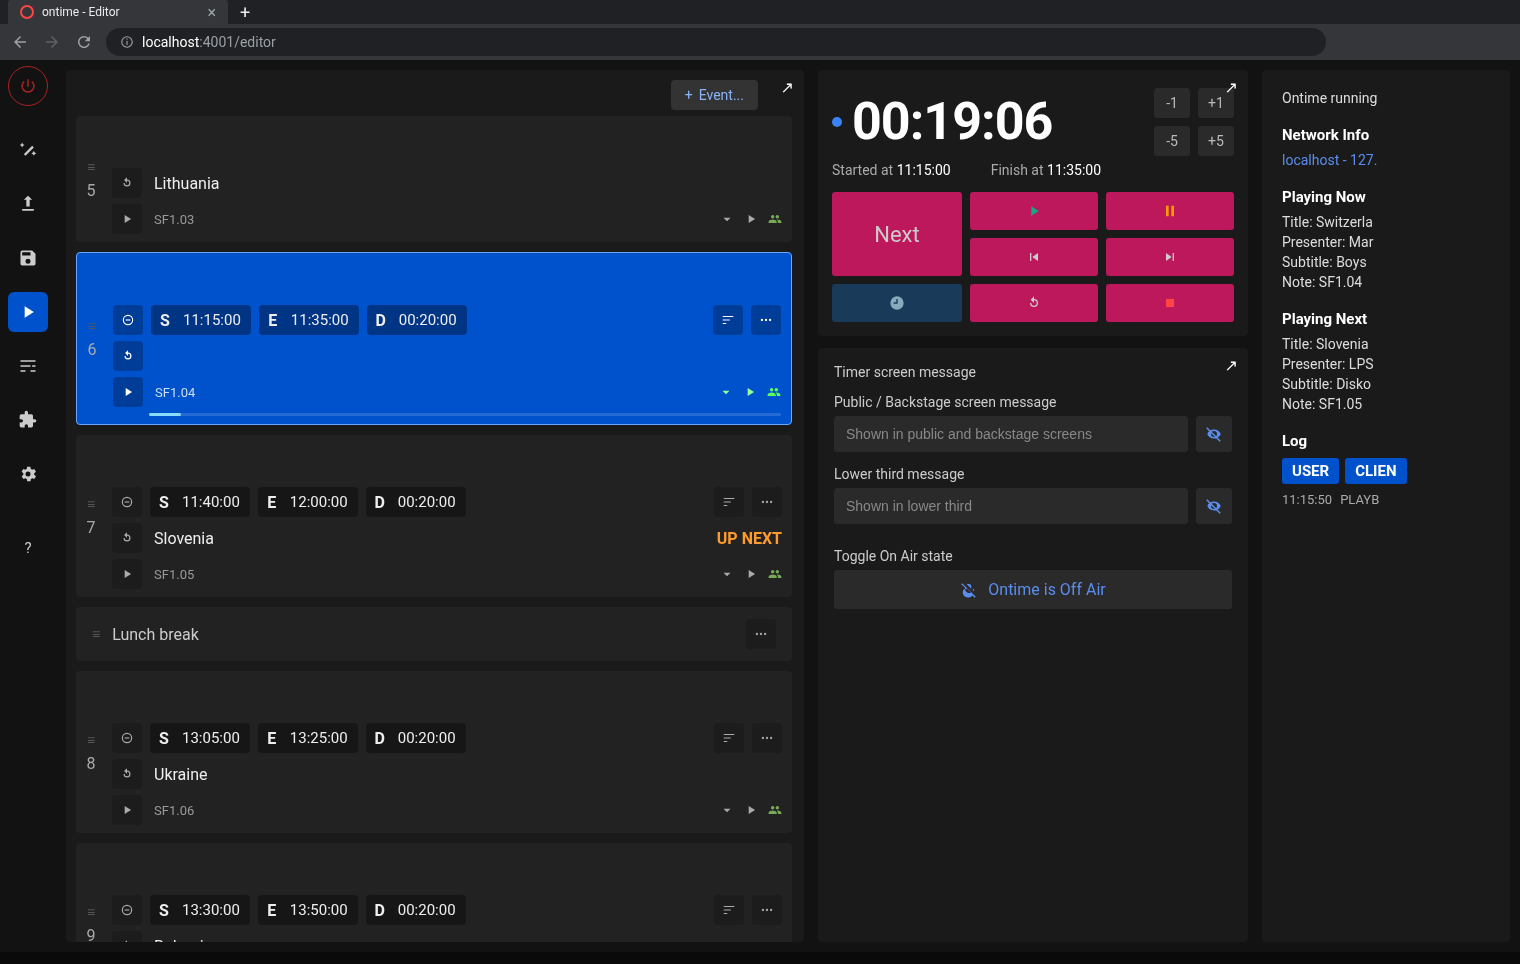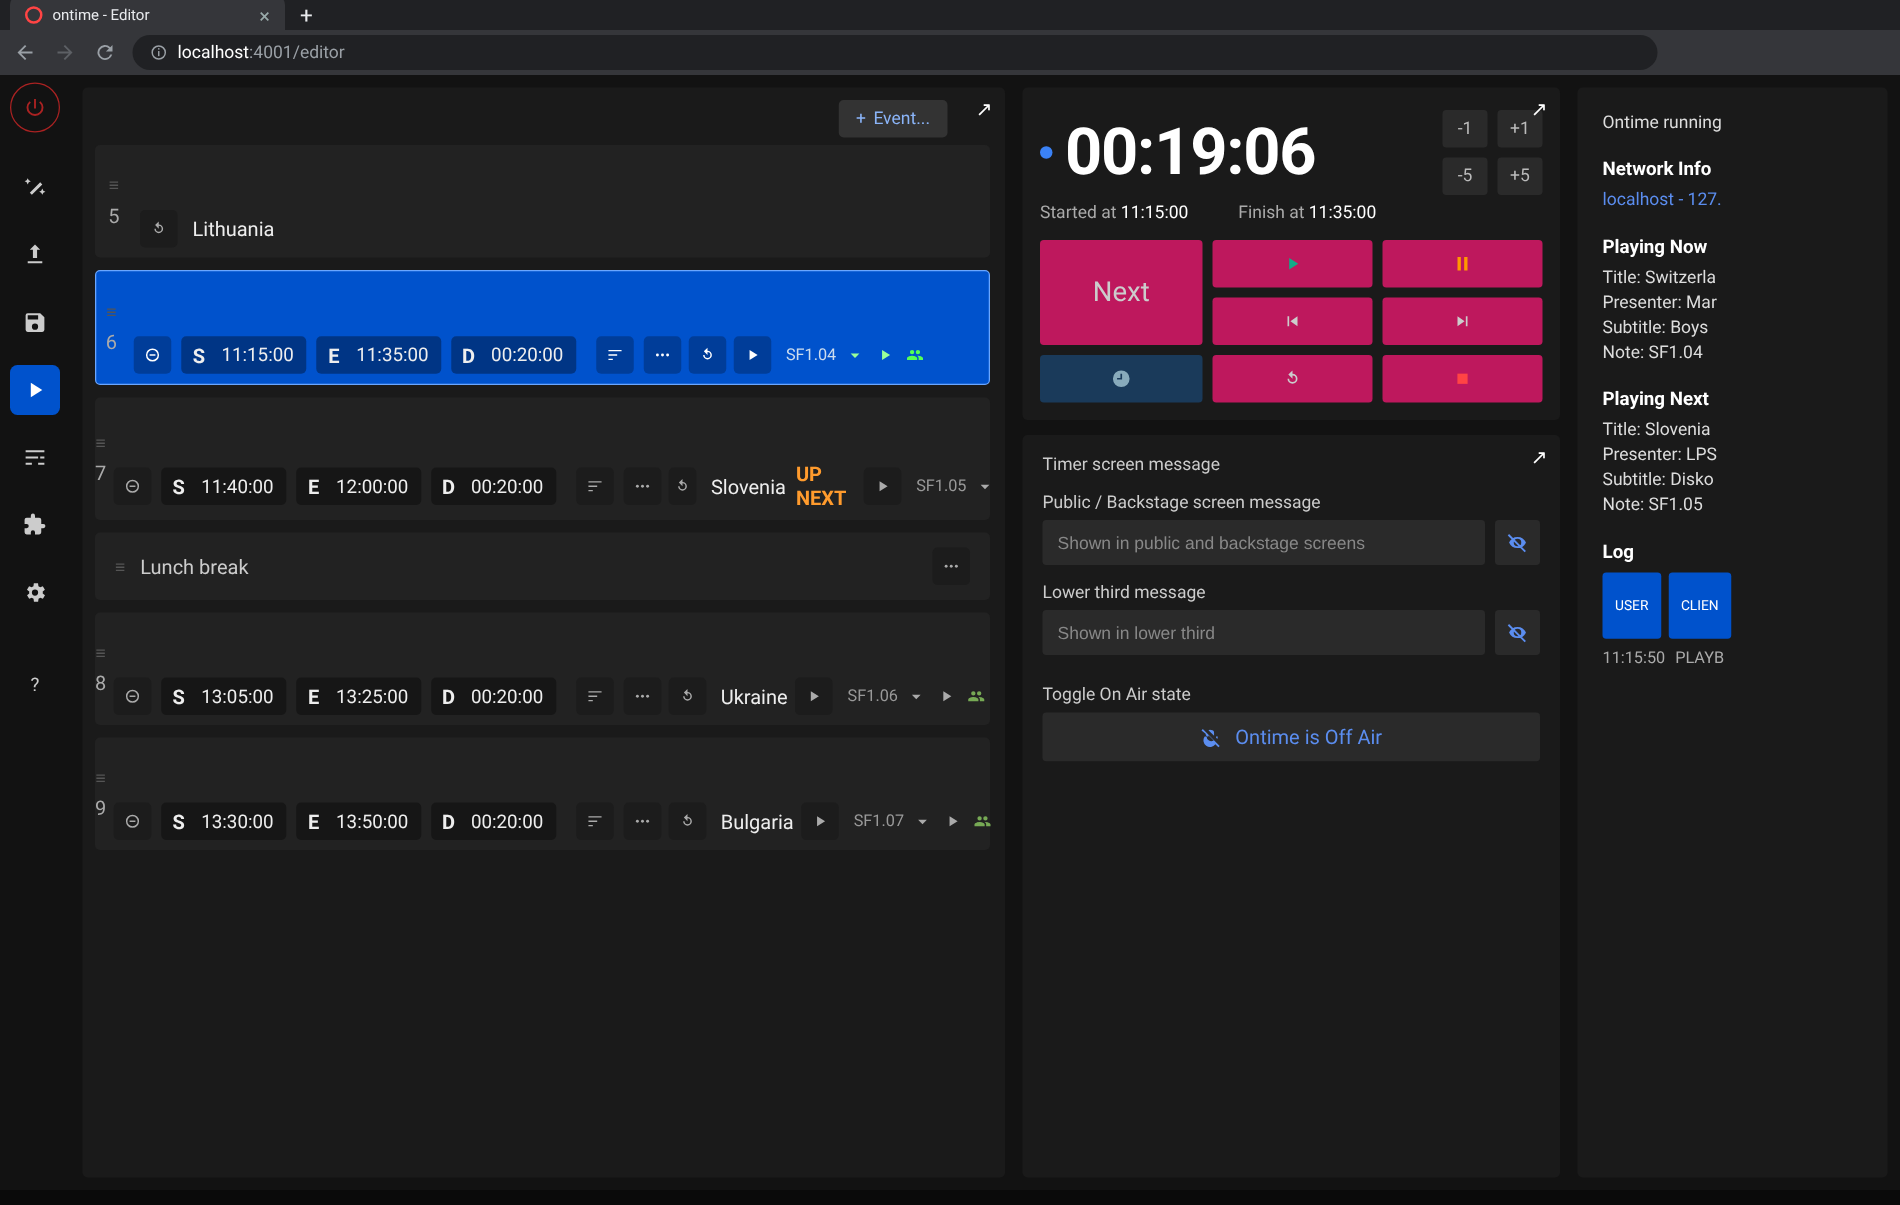--- a/index.html
+++ b/index.html
@@ -31,21 +31,21 @@
 .panel { background: #1a1a1a; border-radius: 4px; position: relative; }
 .event-panel { width: 738px; height: 100%; padding: 10px 10px 0 10px; display: flex; flex-direction: column; }
 .expand-icon { position: absolute; top: 8px; right: 10px; color: #fff; }
 .add-event-btn { background: #333; color: #8ab4f8; padding: 7px 14px; border-radius: 4px; font-size: 14px; display: inline-flex; gap: 6px; align-items: center; margin-left: auto; margin-bottom: 6px; margin-right: 36px; }
 .event-list { flex: 1; overflow-y: hidden; display: flex; flex-direction: column; gap: 10px; padding-right: 2px; }
 
 .event-card { background: #222; border-radius: 4px; padding: 8px 10px 8px 0; display: flex; gap: 6px; }
 .event-card.playing { background: #0052cc; border: 1px solid #6aa6ff; }
 .event-index-col { width: 30px; display: flex; flex-direction: column; align-items: center; justify-content: center; color: #aaa; gap: 6px; font-size: 16px; }
 .drag-handle { color: #555; font-size: 14px; }
-.event-content { flex: 1; display: flex; flex-direction: row; gap: 6px; margin-top: 44px; }
+.event-content { flex: 1; display: flex; flex-direction: column; gap: 6px; margin-top: 44px; }
 .event-row { display: flex; gap: 8px; align-items: center; }
 .icon-btn { width: 30px; height: 30px; background: #16161680; border-radius: 4px; display: flex; align-items: center; justify-content: center; color: #aaa; }
 .event-card.playing .icon-btn { background: rgba(0,0,0,0.25); color: #fff; }
 .time-chip { background: #161616; border-radius: 4px; display: flex; align-items: center; height: 30px; }
 .event-card.playing .time-chip { background: rgba(0,0,0,0.35); }
 .time-chip .lbl { width: 28px; text-align: center; font-weight: 700; color: #eee; }
 .time-chip .val { padding: 0 10px 0 4px; font-size: 15px; color: #eee; }
 .event-title { font-size: 16px; color: #eee; padding-left: 4px; flex: 1; }
 .event-card.playing .event-title { color: #fff; }
 .event-note { font-size: 13px; color: #999; padding-left: 4px; }
@@ -86,21 +86,21 @@
 .msg-input::placeholder { color: #888; }
 .eye-btn { width: 36px; height: 36px; background: #2a2a2a; border-radius: 3px; display: flex; align-items: center; justify-content: center; color: #5b8def; }
 .onair { background: #2a2a2a; border-radius: 3px; padding: 10px; text-align: center; font-size: 16px; color: #5b8def; display:flex; justify-content:center; gap:10px; align-items:center; }
 
 
 .info-panel { flex: 1; padding: 20px; font-size: 14px; color: #ddd; overflow: hidden; }
 .info-panel h4 { font-size: 15px; font-weight: 700; margin: 20px 0 8px; color: #fff; }
 .info-panel .link { color: #5b8def; }
 .info-row { margin: 4px 0; }
 .log-pills { display: flex; gap: 6px; margin: 8px 0; }
-.pill { background: #0052cc; color: #fff; padding: 20px 10px; border-radius: 3px; font-size: 11px; font-weight: 400; }
+.pill { background: #0052cc; color: #fff; padding: 4px 10px; border-radius: 3px; font-size: 15px; font-weight: 700; }
 .log-line { color: #aaa; font-size: 13px; margin-top: 6px; display: flex; gap: 8px; }
 
 svg { display: block; }
 </style>
 </head>
 <body>
 
 <div class="browser-chrome">
   <div class="tab-bar">
     <div class="tab">
@@ -206,20 +206,45 @@
     <div class="event-content">
 
       <div class="event-row">
         <span class="icon-btn">
                   <svg viewBox="0 0 24 24">
                     <path d="M12 6V2L7 7l5 5V8a4 4 0 1 1-4 4H6a6 6 0 1 0 6-6z"></path>
                   </svg>
                 </span>
         <span class="event-title">Lithuania</span>
 
+      </div>
+      <div class="event-row">
+        <span class="icon-btn">
+                  <svg viewBox="0 0 24 24">
+                    <path d="M8 5v14l11-7z"></path>
+                  </svg>
+                </span>
+        <span class="event-note">SF1.03</span>
+        <span class="right-icons">
+          <span>
+                    <svg viewBox="0 0 24 24">
+                      <path d="M12 16l-6-6h12z"></path>
+                    </svg>
+                  </span>
+          <span>
+                    <svg viewBox="0 0 24 24">
+                      <path d="M8 5v14l11-7z"></path>
+                    </svg>
+                  </span>
+          <span style="color:#7a5">
+                    <svg viewBox="0 0 24 24">
+                      <path d="M16 11a3 3 0 1 0-3-3 3 3 0 0 0 3 3zm-8 0a3 3 0 1 0-3-3 3 3 0 0 0 3 3zm0 2c-2.3 0-7 1.2-7 3.5V19h14v-2.5C15 14.2 10.3 13 8 13zm8 0c-.3 0-.6 0-1 .1 1.2.9 2 2 2 3.4V19h6v-2.5c0-2.3-4.7-3.5-7-3.5z"></path>
+                    </svg>
+                  </span>
+        </span>
       </div>
 
     </div>
           </div>
           <div class="event-card playing">
     <div class="event-index-col">
       <span class="drag-handle">≡</span>
       <span>6</span>
     </div>
     <div class="event-content">

